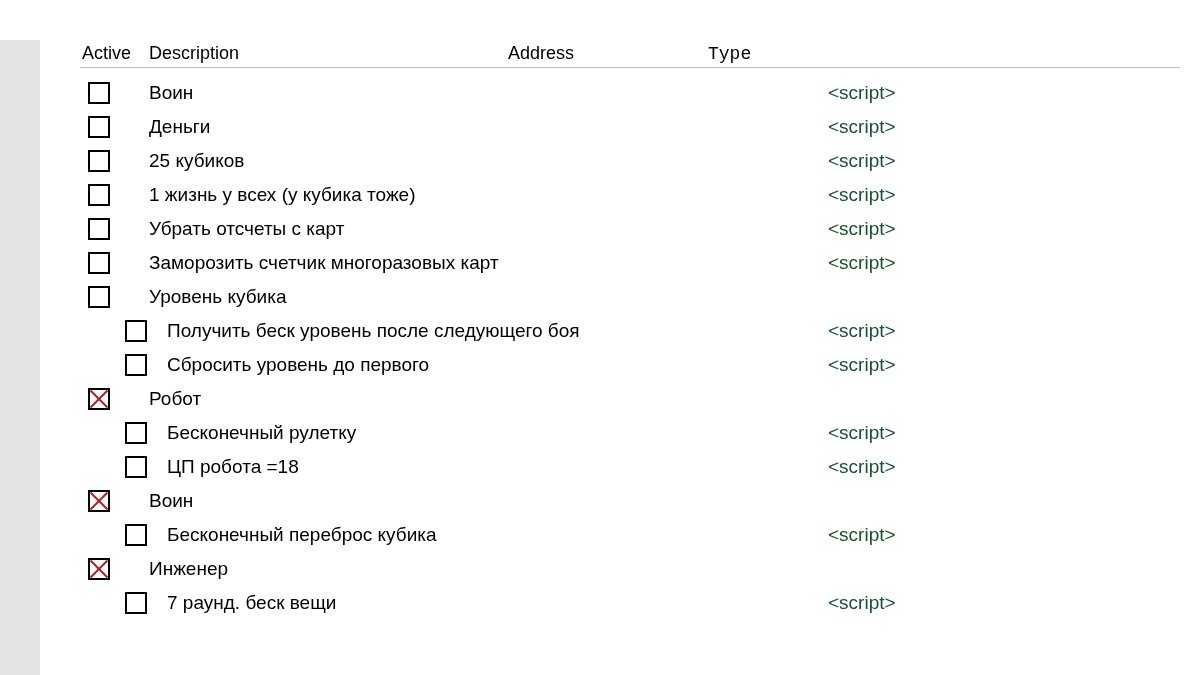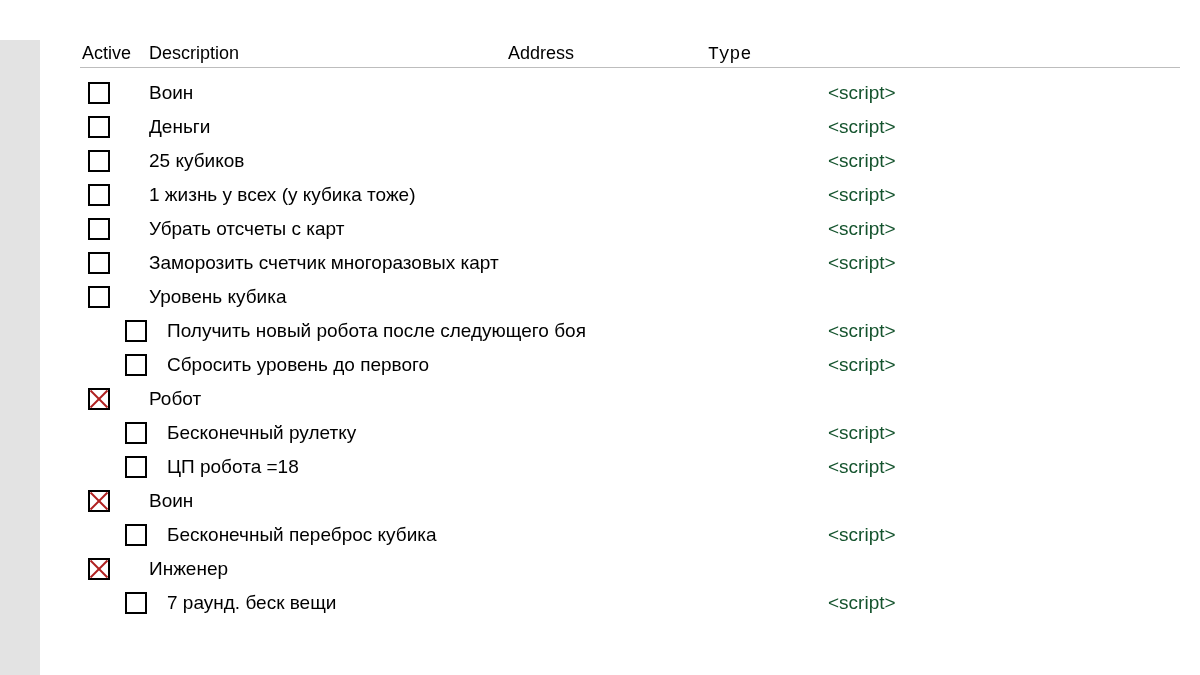--- a/index.html
+++ b/index.html
@@ -153,21 +153,21 @@
           </div>
           <div class="col-desc"><span class="desc-text">Уровень кубика</span></div>
           <div class="col-addr"></div>
           <div class="col-type"></div>
           <div class="col-value value-text"></div>
         </div>
         <div class="row indent-1">
           <div class="col-active check-wrap">
             <div class="checkbox"></div>
           </div>
-          <div class="col-desc"><span class="desc-text">Получить новый робота после следующего боя</span></div>
+          <div class="col-desc"><span class="desc-text">Получить беск уровень после следующего боя</span></div>
           <div class="col-addr"></div>
           <div class="col-type"></div>
           <div class="col-value value-text">&lt;script&gt;</div>
         </div>
         <div class="row indent-1">
           <div class="col-active check-wrap">
             <div class="checkbox"></div>
           </div>
           <div class="col-desc"><span class="desc-text">Сбросить уровень до первого</span></div>
           <div class="col-addr"></div>

